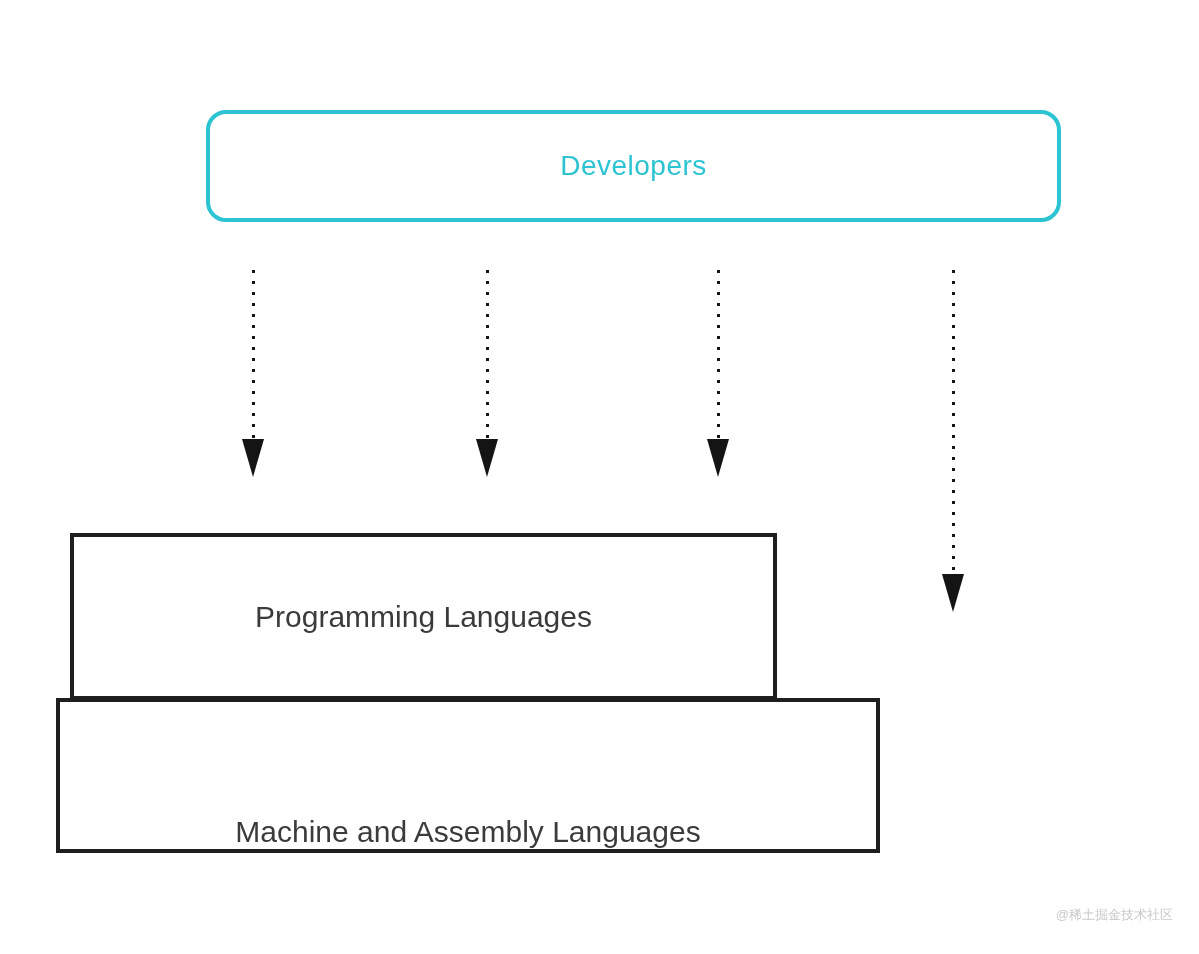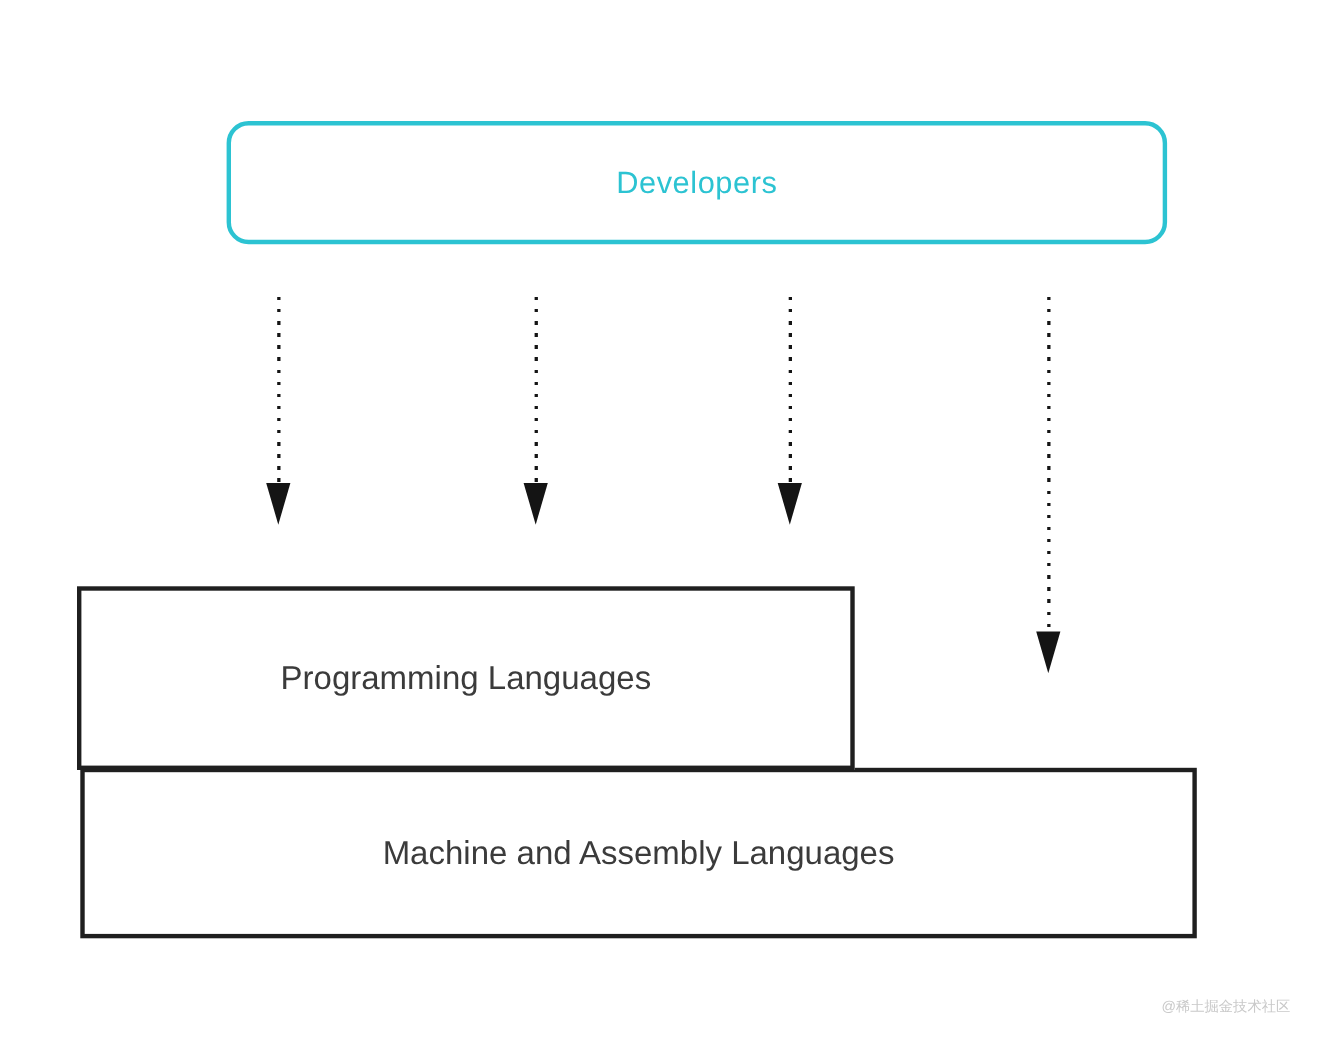--- a/index.html
+++ b/index.html
@@ -58,21 +58,21 @@
 
   
   .box {
     position: absolute;
     box-sizing: border-box;
     border: 4px solid var(--box-border, #1f1f1f);
     background: #ffffff;
     display: flex; align-items: center; justify-content: center;
   }
   .pl-box { left: 70px; top: 533px; width: 707px; height: 167px; z-index: 2; }
-  .ma-box { left: 73px; top: 698px; width: 1015px; height: 155px; z-index: 1; }
+  .ma-box { left: 56px; top: 698px; width: 824px; height: 155px; z-index: 1; align-items: flex-end; }
   .box-label {
     font-size: 30px;
     color: var(--label-text, #3b3b3b);
   }
 
   
   .watermark {
     position: absolute;
     right: 26px; top: 906px;
     font-size: 13px;

